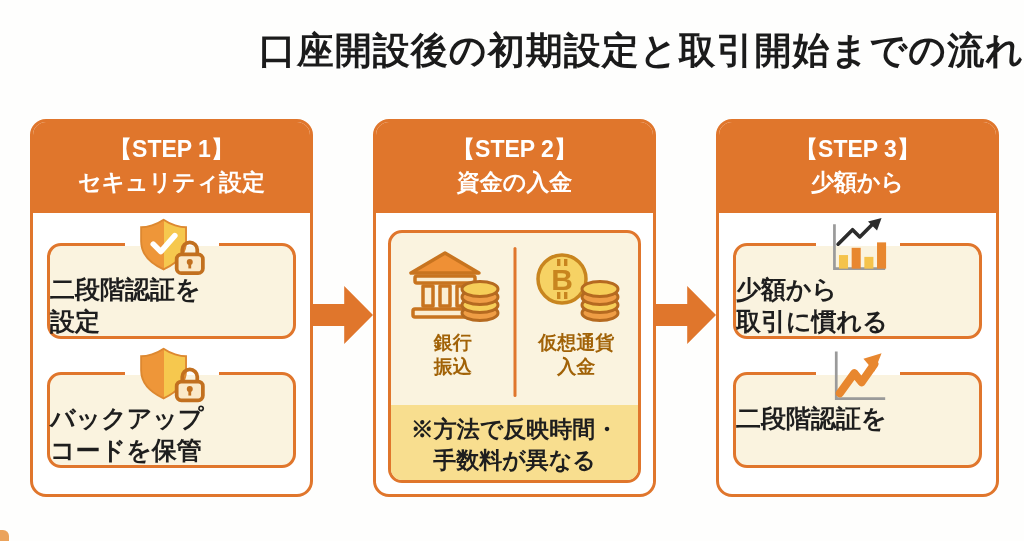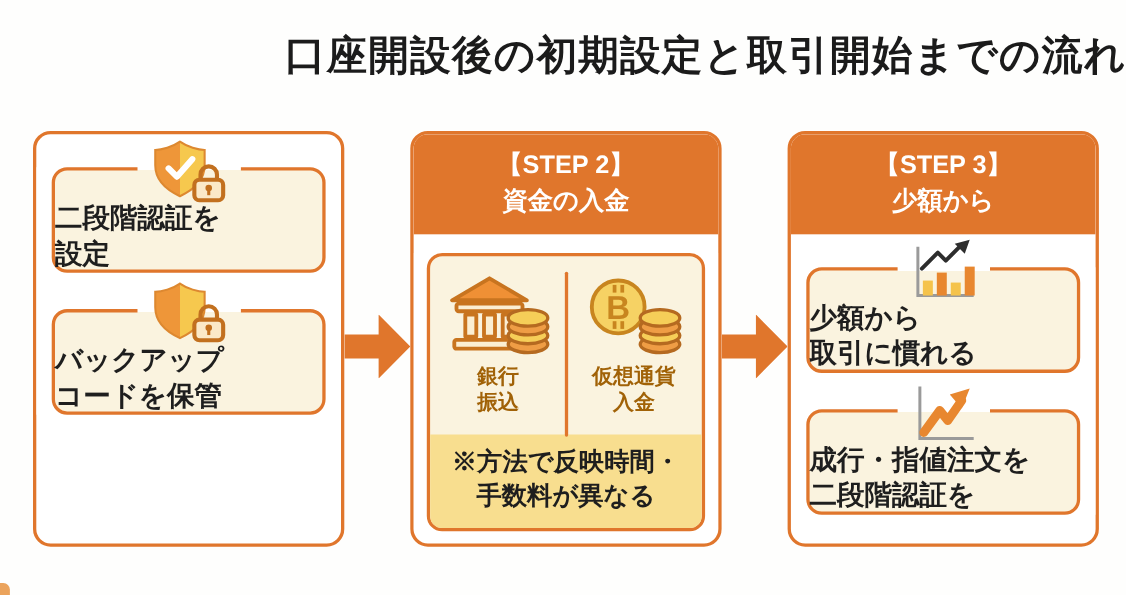--- a/index.html
+++ b/index.html
@@ -64,38 +64,42 @@
   .option .opt-icon{ height:84px; display:flex; align-items:center; }
   .opt-label{
     text-align:center; font-size:19px; font-weight:700; line-height:1.3;
     color:#a16207; margin-top:2px;
   }
   .divider{
     position:absolute; left:50%; top:14px; transform:translateX(-50%);
     width:3px; height:150px; background:#E0762C; border-radius:2px;
   }
   .note{
-    background:#F8DE8F; text-align:center; padding:9px 0 14px;
+    background:#F8DE8F; text-align:center; padding:9px 0 4px;
     font-size:23px; font-weight:700; line-height:1.35; color:#1e1e1e;
   }
   .corner-fragment{
     position:absolute; left:0; bottom:0; width:9px; height:11px;
     background:#E8933F; border-radius:0 6px 0 0; opacity:.85;
   }
 </style>
 </head>
 <body>
 
 <div class="stage">
 
   <div class="title">口座開設後の初期設定と取引開始までの流れ</div>
 
   <div class="flow">
 
     <div class="panel">
+      <div class="panel-header">
+        <div>【STEP 1】</div>
+        <div>セキュリティ設定</div>
+      </div>
       <div class="panel-body">
         <div class="card">
           <span class="card-icon">
             <svg width="76" height="58" viewBox="0 0 78 62">
               <defs>
                 <linearGradient id="sh1" x1="0" y1="0" x2="1" y2="0">
                   <stop offset="0" stop-color="#EE9639"></stop>
                     <stop offset="0.5" stop-color="#EE9639"></stop>
                   <stop offset="0.5" stop-color="#F6C84E"></stop>
                     <stop offset="1" stop-color="#F6C84E"></stop>
@@ -230,21 +234,20 @@
           <div>取引に慣れる</div>
         </div>
         <div class="card">
           <span class="card-icon">
             <svg width="66" height="58" viewBox="0 0 72 64">
               <path d="M12 6 V58 H66" fill="none" stroke="#9a9a9a" stroke-width="3"></path>
               <polyline points="16,52 32,30 40,40 54,20" fill="none" stroke="#E8872F" stroke-width="9" stroke-linecap="round" stroke-linejoin="round"></polyline>
               <polygon points="62,8 42,14 54,28" fill="#E8872F"></polygon>
             </svg>
           </span>
-          <div>成行・指値注文を</div>
           <div>二段階認証を</div>
         </div>
       </div>
     </div>
 
   </div>
 
   <div class="corner-fragment"></div>
 </div>
 

